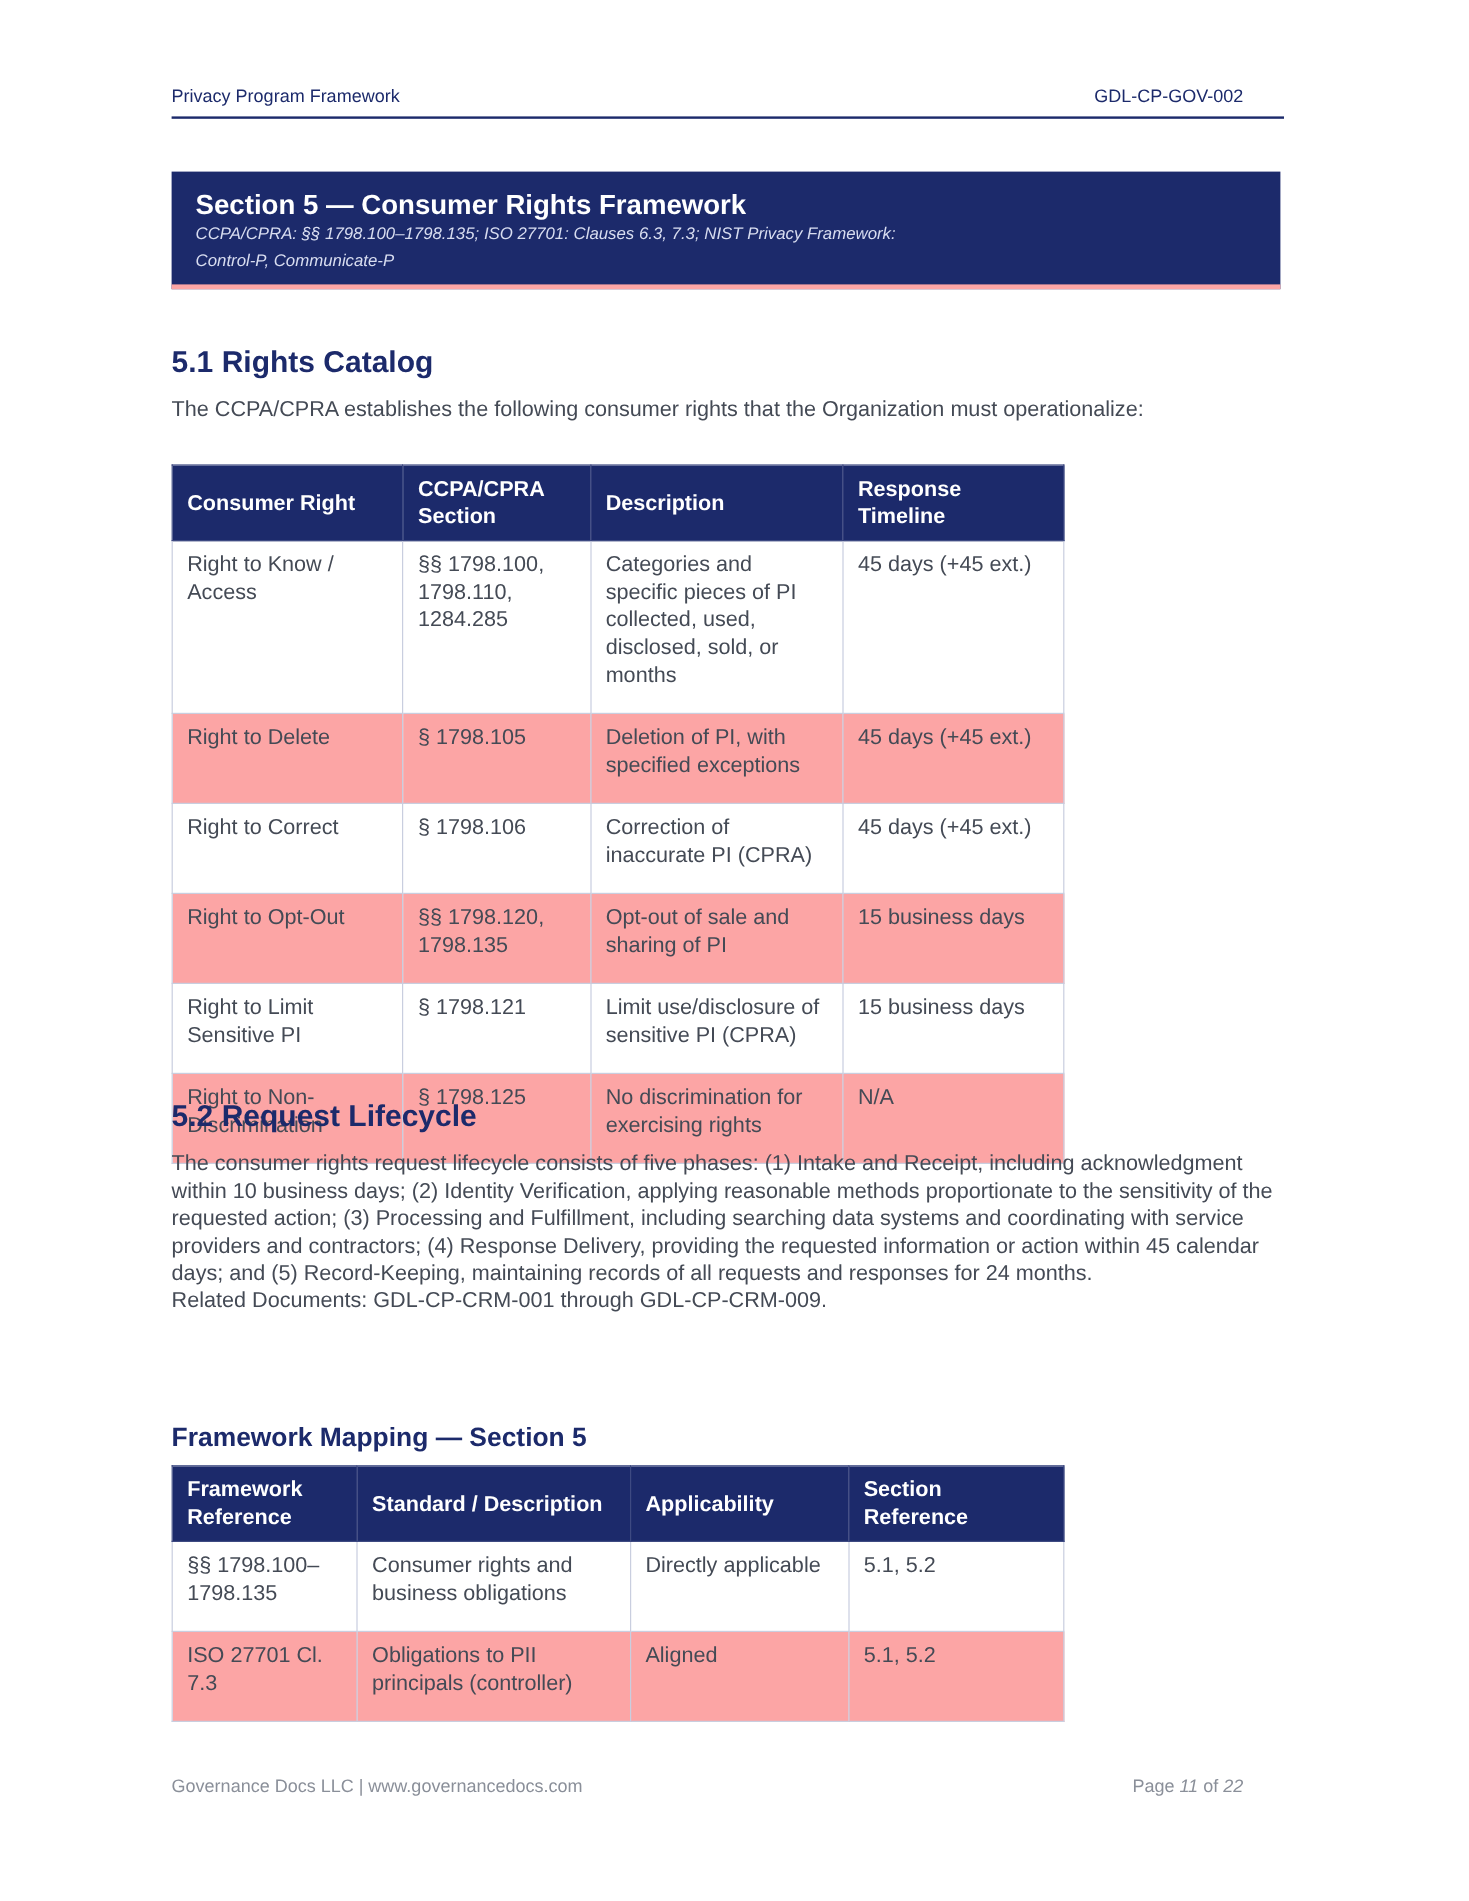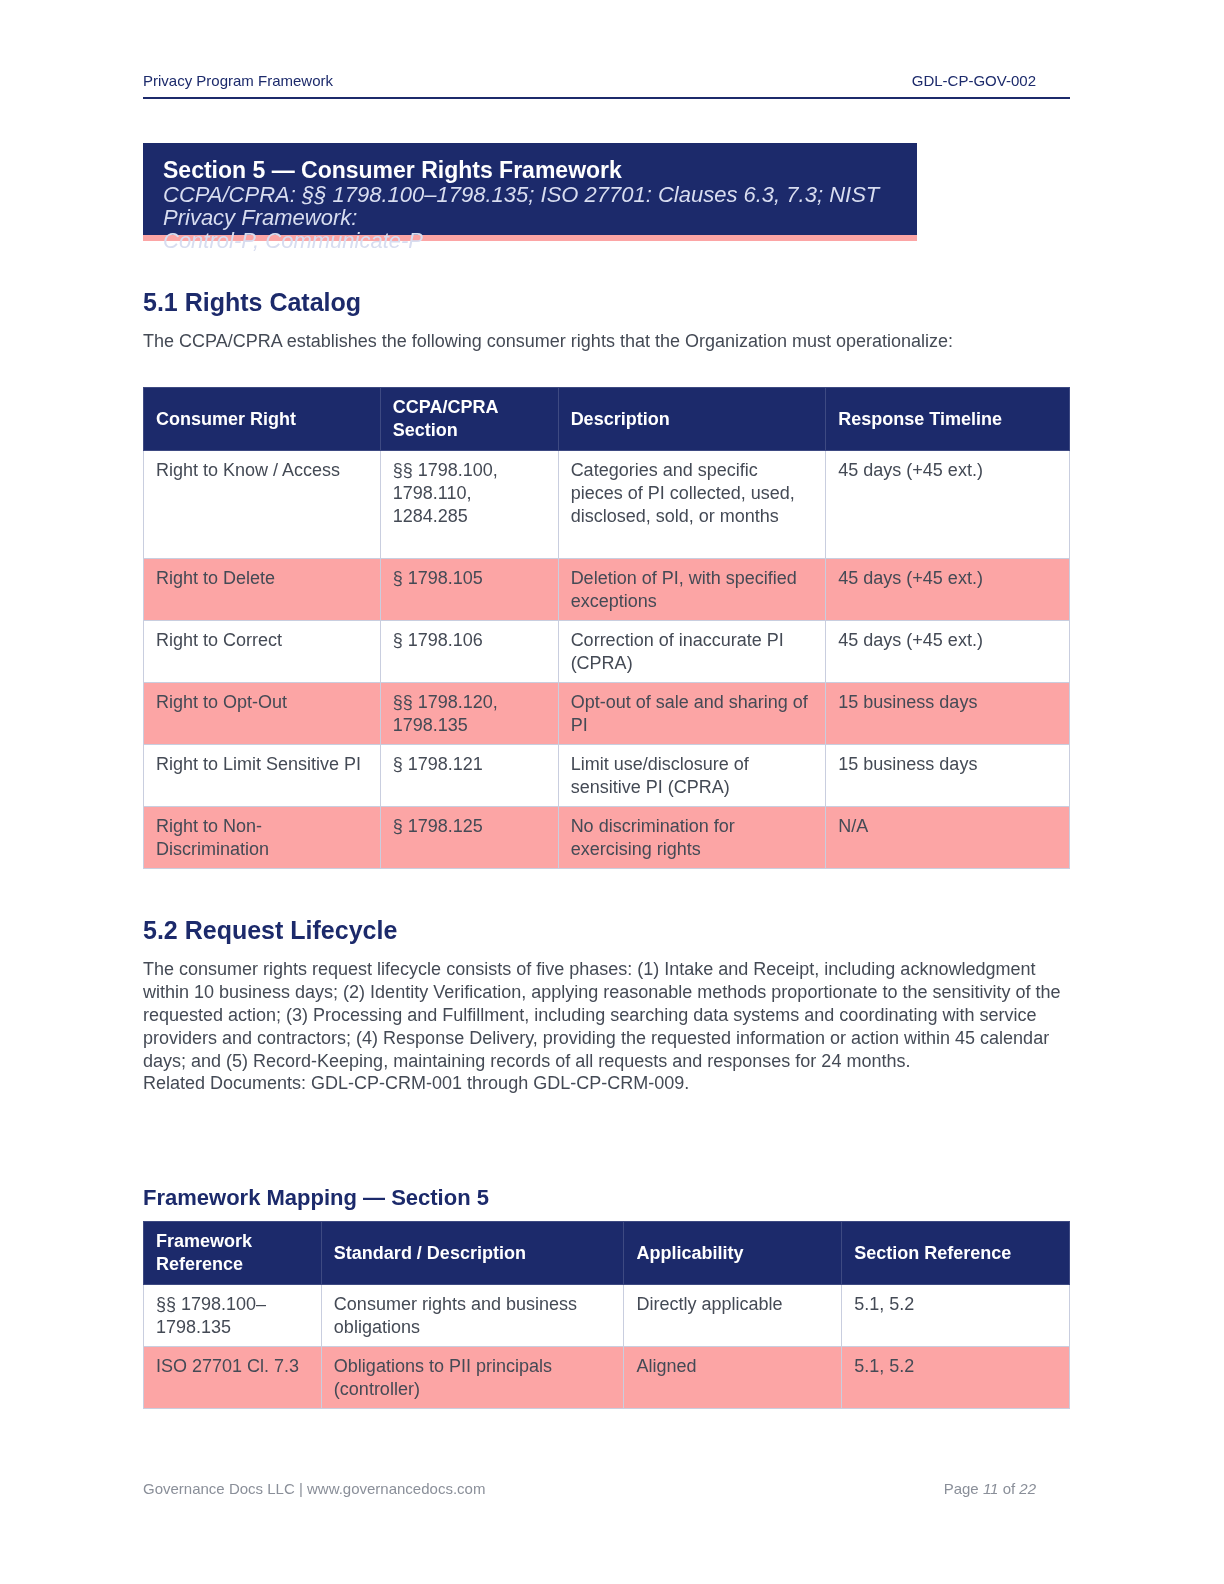--- a/index.html
+++ b/index.html
@@ -1,29 +1,29 @@
 <!DOCTYPE html>
 <html><head>
 <meta charset="utf-8">
 <style>
   html, body { margin: 0; padding: 0; background: #ffffff; }
   body { width: 1224px; height: 1584px; position: relative; font-family: "Liberation Sans", sans-serif; color: #444a55; }
   .page { position: absolute; left: 143px; top: 0; width: 927px; }
   .running-header { position: absolute; top: 70px; left: 0; width: 927px; height: 27px; border-bottom: 2px solid #1c2a6b; font-size: 15px; color: #1c2a6b; }
   .running-header .left { position: absolute; left: 0; top: 2px; }
   .running-header .right { position: absolute; right: 34px; top: 2px; }
-  .section-banner { position: absolute; top: 143px; left: 0; width: 774px; height: 98px; background: #1c2a6b; border-bottom: 6px solid #fca5a5; box-sizing: border-box; padding: 14px 20px 0 20px; color: #fff; }
+  .section-banner { position: absolute; top: 143px; left: 0; width: 924px; height: 98px; background: #1c2a6b; border-bottom: 4px solid #fca5a5; box-sizing: border-box; padding: 14px 20px 0 20px; color: #fff; }
   .section-banner .title { font-size: 23px; font-weight: bold; line-height: 26px; }
-  .section-banner .subtitle { font-size: 22px; font-style: italic; line-height: 23px; color: #d8ddf0; }
+  .section-banner .subtitle { font-size: 14px; font-style: italic; line-height: 23px; color: #d8ddf0; }
   h2 { position: absolute; left: 0; margin: 0; font-size: 25px; font-weight: bold; color: #1c2a6b; }
   h3 { position: absolute; left: 0; margin: 0; font-size: 22px; font-weight: bold; color: #1c2a6b; }
   p { position: absolute; left: 0; margin: 0; font-size: 18px; line-height: 23px; color: #444a55; width: 927px; }
-  table { position: absolute; left: 0; width: 927px; border-collapse: collapse; font-size: 18px; line-height: 23px; }
+  table { position: absolute; left: 0; width: 744px; border-collapse: collapse; font-size: 18px; line-height: 23px; }
   th { background: #1c2a6b; color: #fff; font-weight: bold; text-align: left; padding: 8px 12px; border: 1px solid #3e4a82; vertical-align: middle; }
-  td { padding: 8px 12px 1px 12px; border: 1px solid #c9cedf; vertical-align: top; color: #444a55; }
+  td { padding: 8px 12px 20px 12px; border: 1px solid #c9cedf; vertical-align: top; color: #444a55; }
   tr.alt td { background: #fca5a5; }
   .footer { position: absolute; top: 1480px; left: 0; width: 927px; font-size: 15px; color: #8a8f99; }
   .footer .left { position: absolute; left: 0; }
   .footer .right { position: absolute; right: 34px; }
   .footer em { font-style: italic; }
 </style>
 </head>
 <body>
 
 <div class="page">

